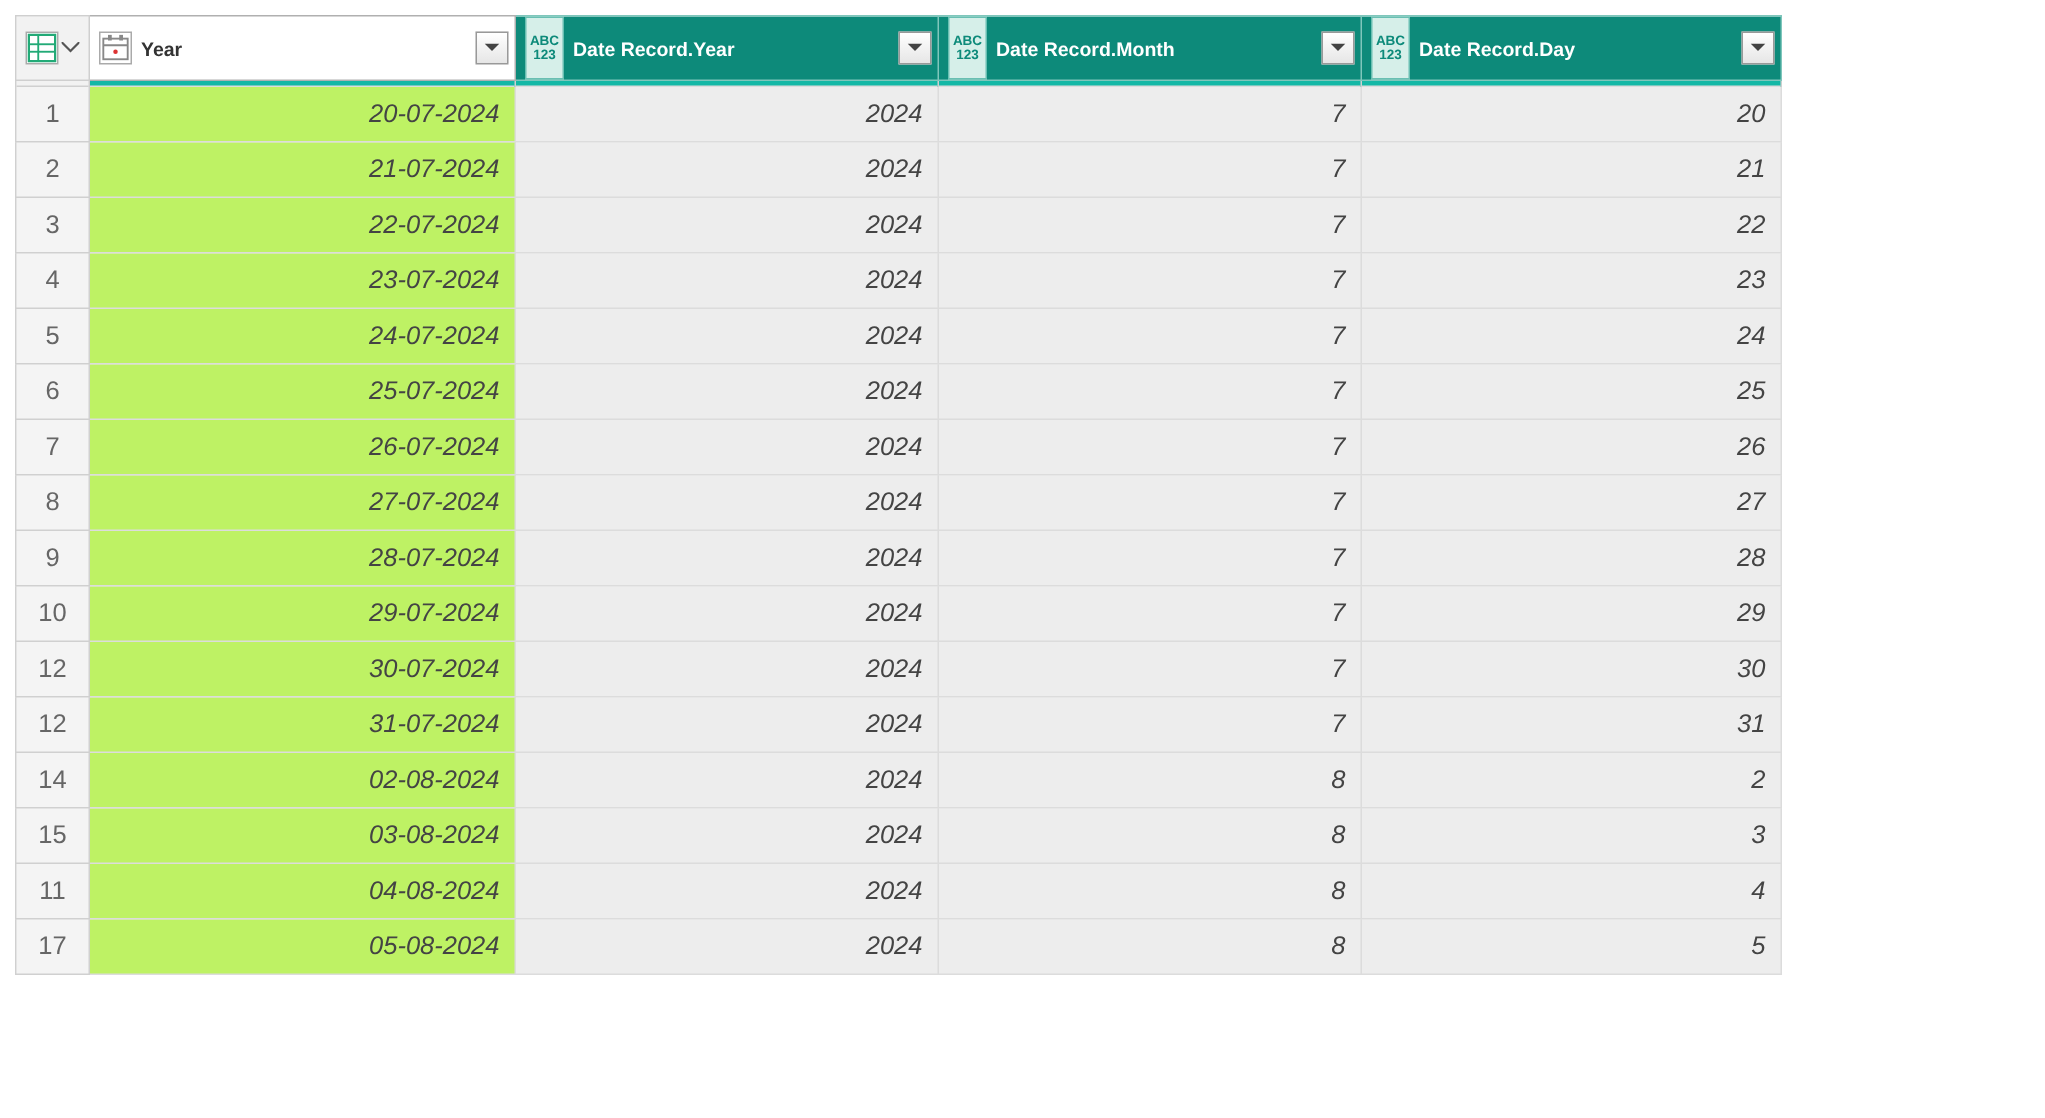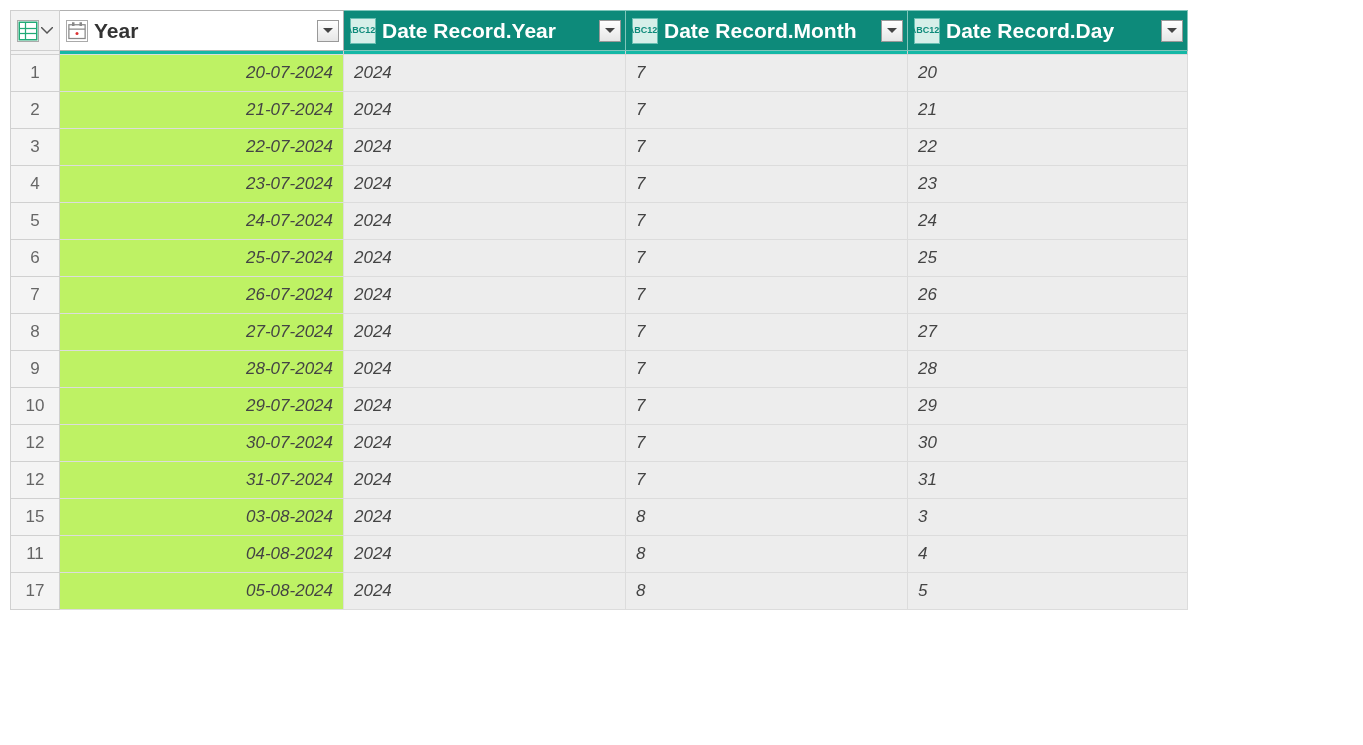--- a/index.html
+++ b/index.html
@@ -43,38 +43,38 @@
   }
   .hdr {
     display: flex;
     align-items: center;
     height: 100%;
     padding: 0 4px 0 6px;
     gap: 6px;
   }
   .hdr .type-badge {
     flex: 0 0 auto;
-    width: 26px; height: 26px;
-    display: flex; flex-direction: row;
+    width: 26px; height: 42px;
+    display: flex; flex-direction: column;
     align-items: center; justify-content: center;
     line-height: 9px;
     font-size: 9px;
     font-weight: 700;
     color: #0d8a7a;
     border: 1px solid #8cd0c6;
     background: #d6efe9;
   }
   .teal .hdr .type-badge {
     color: #0d8a7a;
     background: #d6efe9;
     border-color: #69bfb2;
   }
   .hdr .label {
     flex: 1 1 auto;
-    font-size: 21px;
+    font-size: 13px;
     font-weight: 700;
     color: #333;
     text-align: left;
     white-space: nowrap;
     overflow: hidden;
   }
   .teal .hdr .label { color: #ffffff; }
   .hdr .filter-btn {
     flex: 0 0 auto;
     width: 22px; height: 22px;
@@ -125,21 +125,21 @@
     color: #444;
   }
   tbody td.rownum-cell {
     background: #f4f4f4;
     text-align: center;
     font-style: normal;
     color: #666;
     border: 1px solid #d0d0d0;
   }
   tbody td.c1 { background: #bef264; text-align: right; }
-  tbody td.cx { background: #ededed; text-align: left; margin-left: 20px; }
+  tbody td.cx { background: #ededed; text-align: right; margin-left: 20px; }
 
   
 </style>
 </head>
 <body>
 
 <div class="wrap">
 <table class="grid">
   <colgroup>
     <col class="rownum">
@@ -320,20 +320,27 @@
           <td class="cx">30</td>
         </tr>
         <tr>
           <td class="rownum-cell">12</td>
           <td class="c1">31-07-2024</td>
           <td class="cx">2024</td>
           <td class="cx">7</td>
           <td class="cx">31</td>
         </tr>
         <tr>
+          <td class="rownum-cell">14</td>
+          <td class="c1">02-08-2024</td>
+          <td class="cx">2024</td>
+          <td class="cx">8</td>
+          <td class="cx">2</td>
+        </tr>
+        <tr>
           <td class="rownum-cell">15</td>
           <td class="c1">03-08-2024</td>
           <td class="cx">2024</td>
           <td class="cx">8</td>
           <td class="cx">3</td>
         </tr>
         <tr>
           <td class="rownum-cell">11</td>
           <td class="c1">04-08-2024</td>
           <td class="cx">2024</td>

